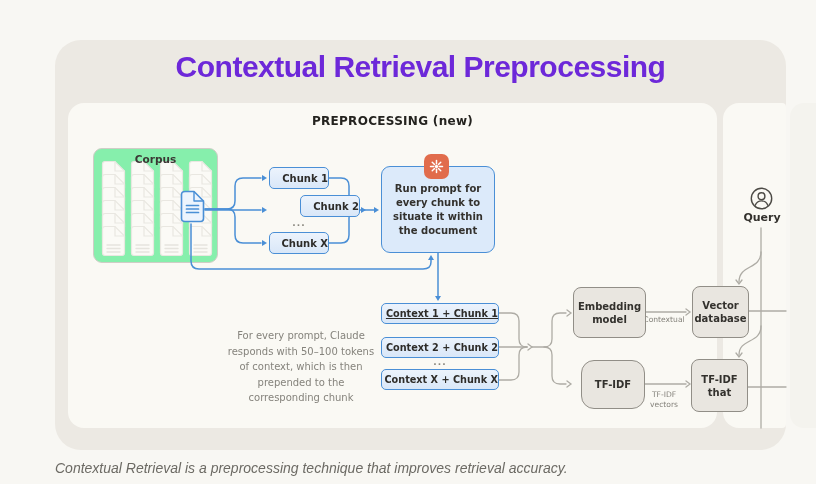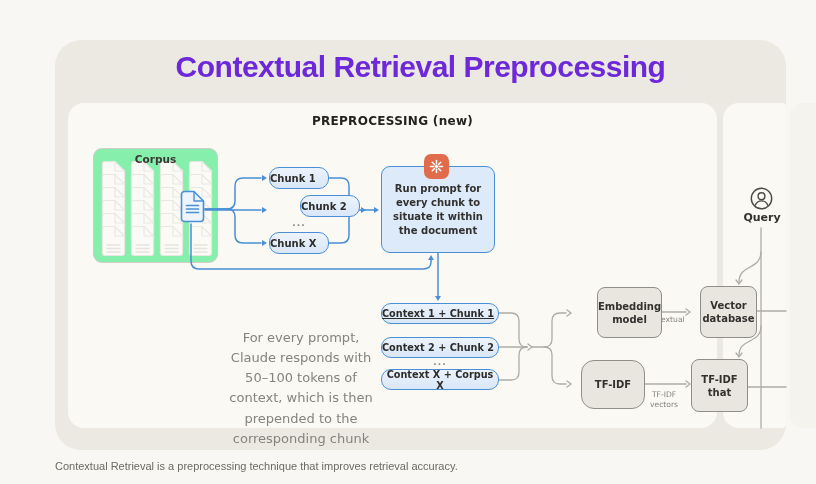--- a/index.html
+++ b/index.html
@@ -44,22 +44,22 @@
   }
   .doc-grid{
     position:absolute;left:6px;top:11px;width:113px;display:flex;gap:3px;z-index:1;
   }
   .doc-col{display:flex;flex-direction:column;width:26px;}
   .doc-col svg{display:block;}
   .doc-col svg + svg{margin-top:-19px;}
   
   .bluebox{
     background:linear-gradient(180deg,#ecf3fc 0%,#d9e7f8 100%);
-    border:1.5px solid #4a8fd6;border-radius:10px;box-sizing:border-box;
-    display:flex;align-items:center;justify-content:flex-start;
+    border:1.5px solid #4a8fd6;border-radius:5px;box-sizing:border-box;
+    display:flex;align-items:center;justify-content:flex-end;
     font-size:10px;font-weight:bold;color:#2e2c29;text-align:center;
   }
   .chunk{left:269px;width:60px;height:22px;}
   .ctx{left:381px;width:118px;height:21px;font-size:9.7px;}
   .runbox{
     left:381px;top:166px;width:114px;height:87px;
     background:#dceafa;border:1.5px solid #4a8fd6;border-radius:9px;box-sizing:border-box;
     display:flex;align-items:center;justify-content:center;text-align:center;
     font-size:10px;font-weight:bold;color:#33312d;line-height:1.4;padding:4px 2px;
   }
@@ -71,33 +71,33 @@
     text-align:center;font-size:9px;font-weight:bold;letter-spacing:1px;color:#8a887f;line-height:1;
   }
   
   .graybox{
     background:#e9e6e0;border:1.2px solid #918e87;border-radius:8px;box-sizing:border-box;
     display:flex;align-items:center;justify-content:center;text-align:center;
     font-size:10px;font-weight:bold;color:#33312d;line-height:1.3;z-index:4;
   }
   .annotation{
     left:226px;top:328px;width:150px;text-align:center;
-    font-size:13px;line-height:1.55;color:#85837c;
+    font-size:10px;line-height:1.55;color:#85837c;
   }
   .microlabel{
     text-align:center;font-size:7.6px;color:#85837c;line-height:1.3;
   }
   .query-label{
     left:736px;top:211px;width:52px;text-align:center;
     font-size:11px;font-weight:bold;color:#33312d;
   }
   .caption{
     left:55px;top:460px;width:700px;
     font-family:"Liberation Sans",sans-serif;
-    font-size:11px;color:#6c6a64;
+    font-style:italic;font-size:14px;color:#6c6a64;
   }
   svg.wires{left:0;top:0;width:816px;height:484px;z-index:2;pointer-events:none;}
   .boxlayer{z-index:4;}
 </style>
 </head>
 <body>
 
 <div class="abs card"></div>
 <div class="abs runtime-card"></div>
 <div class="abs title">Contextual Retrieval Preprocessing</div>
@@ -329,30 +329,30 @@
 </div>
 
 <div class="abs bluebox ctx boxlayer" style="top:303px;text-decoration:underline;">
   <span>Context 1 + Chunk 1</span>
 </div>
 <div class="abs bluebox ctx boxlayer" style="top:337px;">
   <span>Context 2 + Chunk 2</span>
 </div>
 <div class="abs dots boxlayer" style="left:381px;top:358px;width:118px;">...</div>
 <div class="abs bluebox ctx boxlayer" style="top:369px;">
-  <span>Context X + Corpus X</span>
+  <span>Context X + Chunk X</span>
 </div>
 
 <div class="abs annotation">For every prompt, Claude responds with 50–100 tokens of context, which is then prepended to the corresponding chunk</div>
 
-<div class="abs graybox" style="left:597px;top:287px;width:65px;height:51px;">
+<div class="abs graybox" style="left:573px;top:287px;width:73px;height:51px;">
   <span>Embedding model</span>
 </div>
 <div class="abs microlabel" style="left:640px;top:315px;width:48px;">Contextual</div>
-<div class="abs graybox" style="left:692px;top:286px;width:57px;height:52px;margin-left:8px;">
+<div class="abs graybox" style="left:692px;top:286px;width:57px;height:52px;">
   <span>Vector database</span>
 </div>
 <div class="abs graybox" style="left:581px;top:360px;width:64px;height:49px;border-radius:13px;">
   <span>TF-IDF</span>
 </div>
 <div class="abs microlabel" style="left:645px;top:390px;width:38px;">TF-IDF vectors</div>
 <div class="abs graybox" style="left:691px;top:359px;width:57px;height:53px;">
   <span>TF-IDF that</span>
 </div>
 

